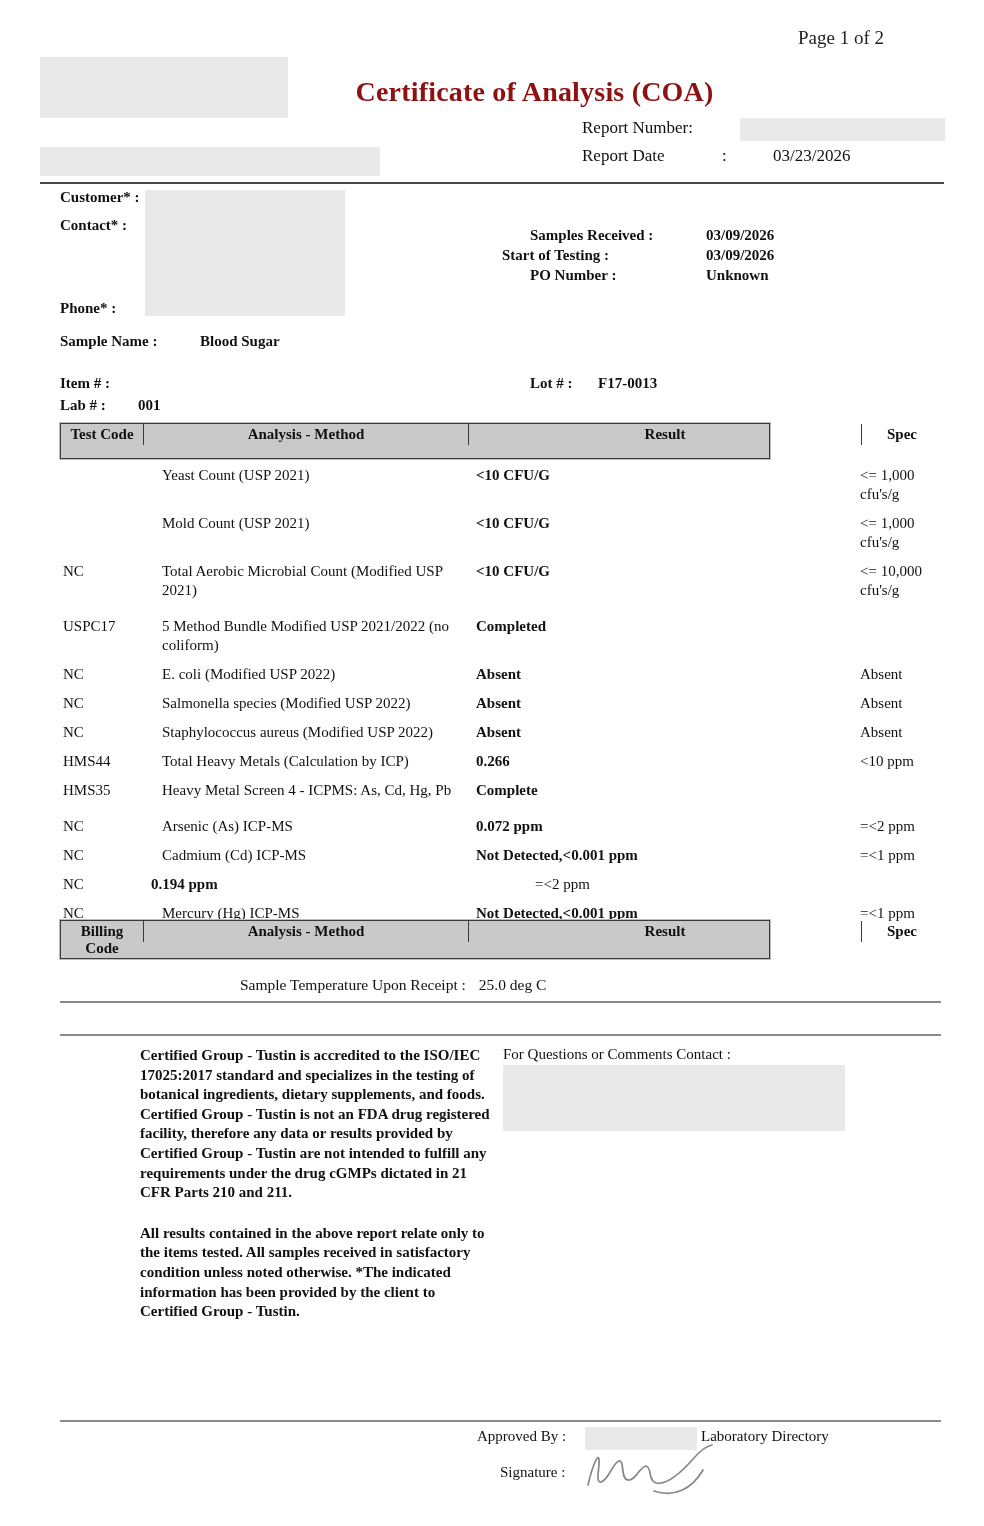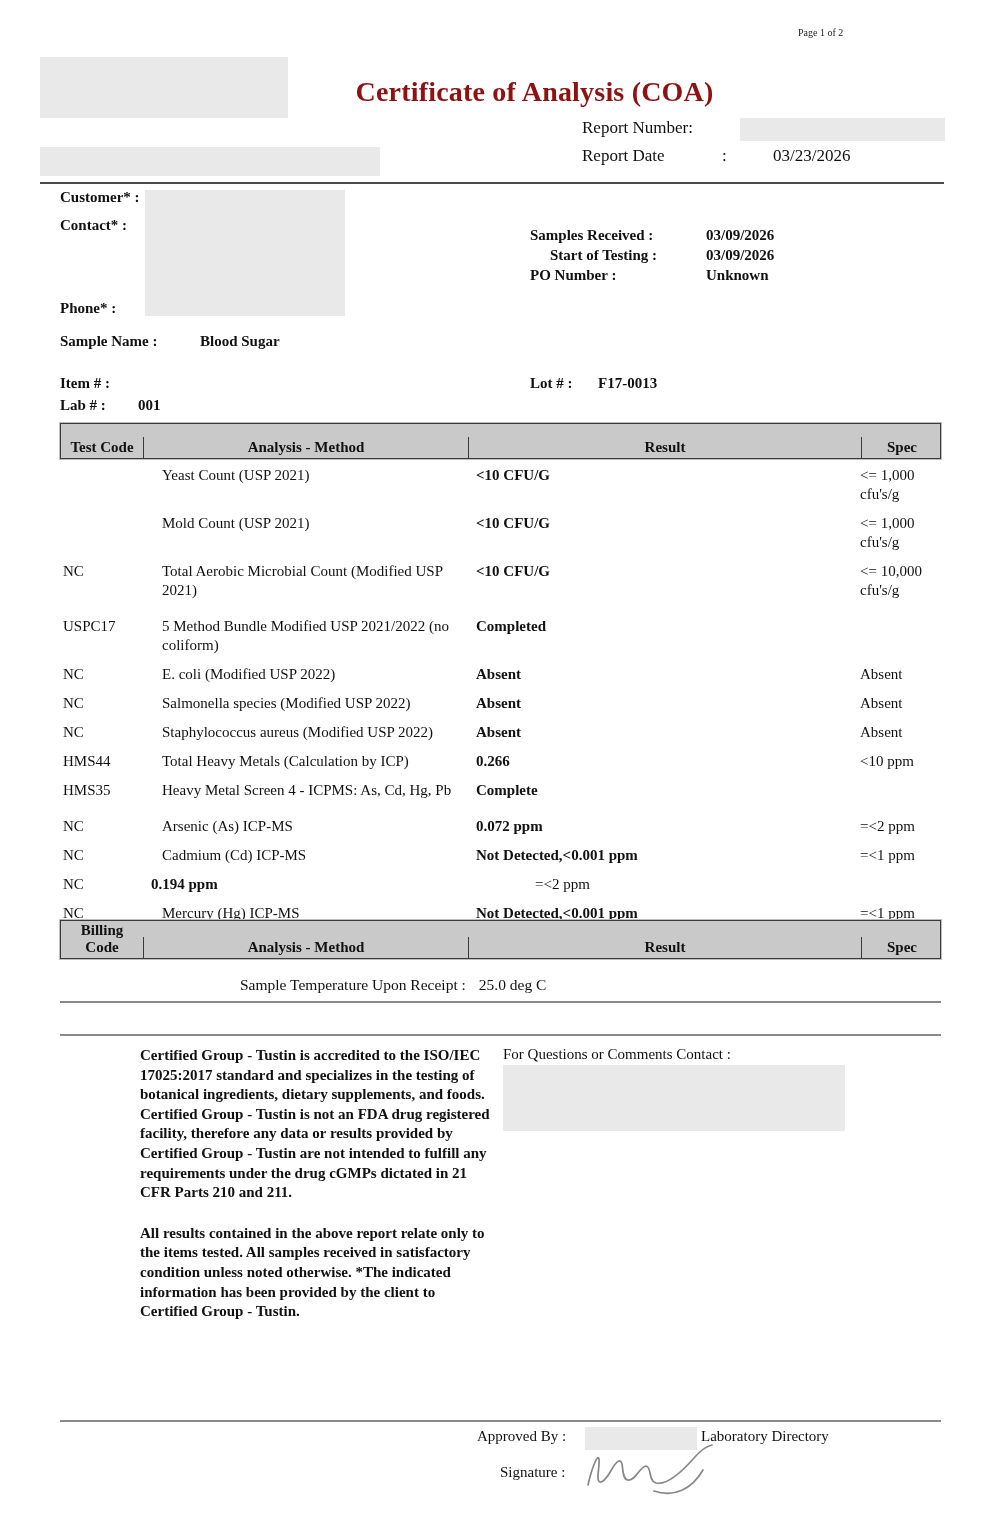--- a/index.html
+++ b/index.html
@@ -15,48 +15,48 @@
     position:relative;
     width:984px;height:1526px;
     background:#ffffff;
     font-family:"Liberation Serif","DejaVu Serif",serif;
     color:#111;
     overflow:hidden;
   }
   .abs{position:absolute;}
   .b{font-weight:normal;}
   .redact{background:var(--c-redact);}
-  .page-label{top:27px;left:798px;font-size:10px;color:#222;}
+  .page-label{top:27px;left:798px;font-size:19px;color:#222;}
   .doc-title{top:76px;left:0;width:100%;text-align:center;padding-left:85px;
     font-size:28px;font-weight:bold;color:var(--c-title);letter-spacing:.2px;}
   .logo-redact{top:57px;left:40px;width:248px;height:61px;}
   .rn-label{top:118px;left:582px;font-size:17px;}
   .rn-redact{top:118px;left:740px;width:205px;height:23px;}
   .rd-label{top:146px;left:582px;font-size:17px;}
   .rd-colon{top:146px;left:722px;font-size:17px;}
   .rd-value{top:146px;left:773px;font-size:17px;}
   .addr-redact{top:147px;left:40px;width:340px;height:29px;}
   .rule{height:2px;background:var(--c-rule);}
   .rule-light{height:2px;background:var(--c-rule-light);}
   .rule-top{top:182px;left:40px;width:904px;}
   .lbl{font-size:15px;font-weight:bold;}
   .val{font-size:15px;font-weight:bold;}
   .cust-label{top:189px;left:60px;}
   .cont-label{top:217px;left:60px;}
   .cust-redact{top:190px;left:145px;width:200px;height:126px;}
   .sr-label{top:227px;left:530px;}   .sr-value{top:227px;left:706px;}
-  .st-label{top:247px;left:550px;}   .st-value{top:247px;left:706px;}
+  .st-label{top:247px;left:502px;}   .st-value{top:247px;left:706px;}
   .po-label{top:267px;left:530px;}   .po-value{top:267px;left:706px;}
   .ph-label{top:300px;left:60px;}
   .sn-label{top:333px;left:60px;}    .sn-value{top:333px;left:200px;}
   .item-label{top:375px;left:60px;}
   .lot-label{top:375px;left:530px;}  .lot-value{top:375px;left:598px;}
   .lab-label{top:397px;left:60px;}   .lab-value{top:397px;left:138px;}
 
-  .tbl-header{left:60px;width:881px;display:flex;align-items:flex-end;
+  .tbl-header{left:60px;width:710px;display:flex;align-items:flex-start;
     background:var(--c-header-bg);border:1px solid #3a3a3a;box-shadow:0 0 0 1px #bdbdbd;}
   .tbl-header .hc{display:flex;align-items:center;justify-content:center;
     font-size:15px;font-weight:bold;text-align:center;padding:2px 4px;}
   .hc + .hc{border-left:1px solid #3a3a3a;}
   .w-code{width:82px;flex:none;}
   .w-method{width:325px;flex:none;}
   .w-result{width:393px;flex:none;}
   .w-spec{width:81px;flex:none;}
   .th1{top:423px;height:36px;}
   .th2{top:920px;height:39px;}

